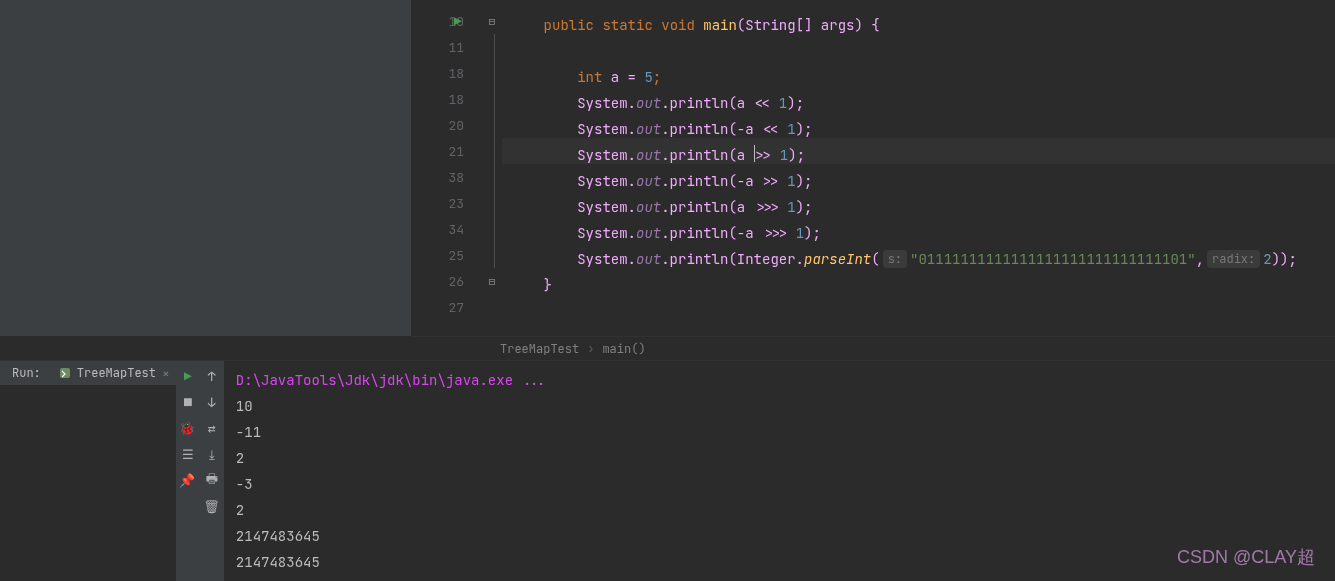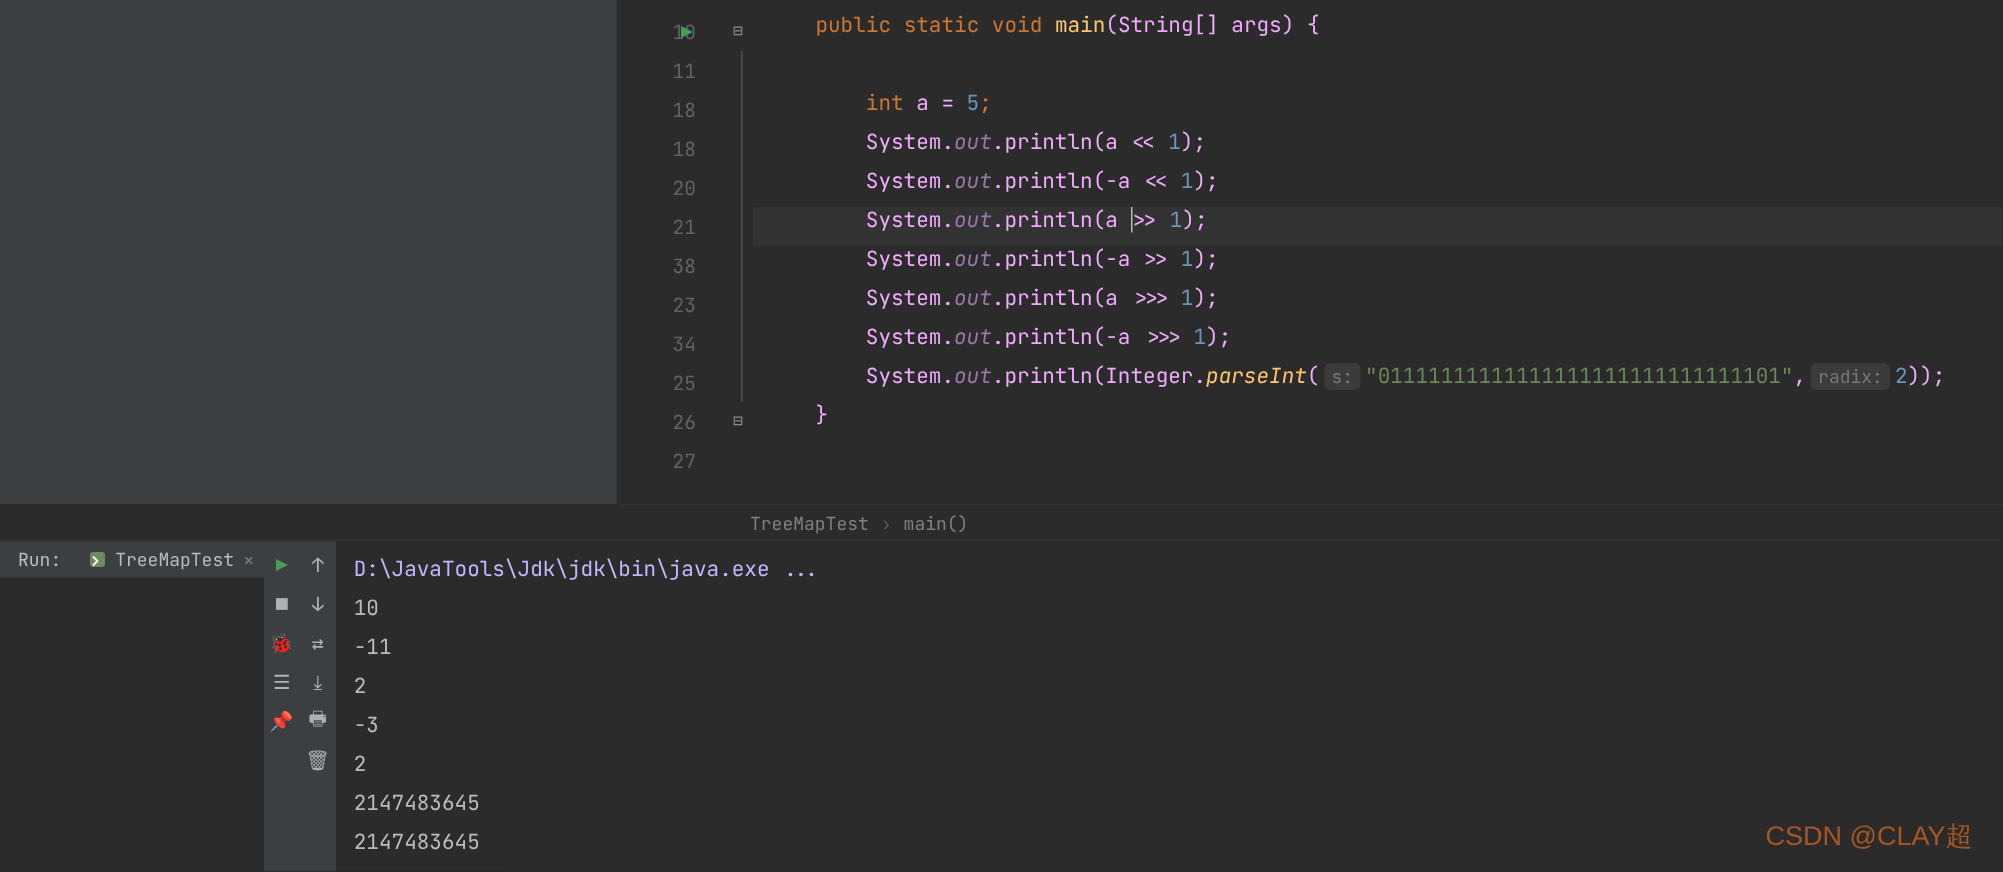--- a/index.html
+++ b/index.html
@@ -74,21 +74,21 @@
     margin-left: 5px;
   }
   .code-area {
     flex: 1;
     padding-top: 8px;
     position: relative;
   }
   .code-line {
     height: 26px;
     display: flex;
-    align-items: flex-start;
+    align-items: flex-end;
     padding-left: 8px;
     white-space: pre;
   }
   .code-line.highlighted {
     background: #323232;
   }
   .kw { color: #cc7832; }
   .mname { color: #ffc66d; }
   .ident { color: #f0abfc; }
   .num { color: #6897bb; }
@@ -176,26 +176,26 @@
   }
   .side-icon.play { color: #499c54; }
   .console {
     flex: 1;
     background: #2b2b2b;
     padding: 6px 12px;
     font-size: 14px;
     color: #bbbbbb;
   }
   .console-line { height: 26px; display: flex; align-items: center; }
-  .console-cmd { color: #c4b5fd; }
+  .console-cmd { color: #d946ef; }
   .watermark {
     position: fixed;
     right: 20px;
     bottom: 12px;
-    color: #f97316;
+    color: #f0abfc;
     font-size: 18px;
     font-family: sans-serif;
     opacity: 0.6;
   }
 </style>
 </head>
 <body>
 
 <div class="main-container">
 

